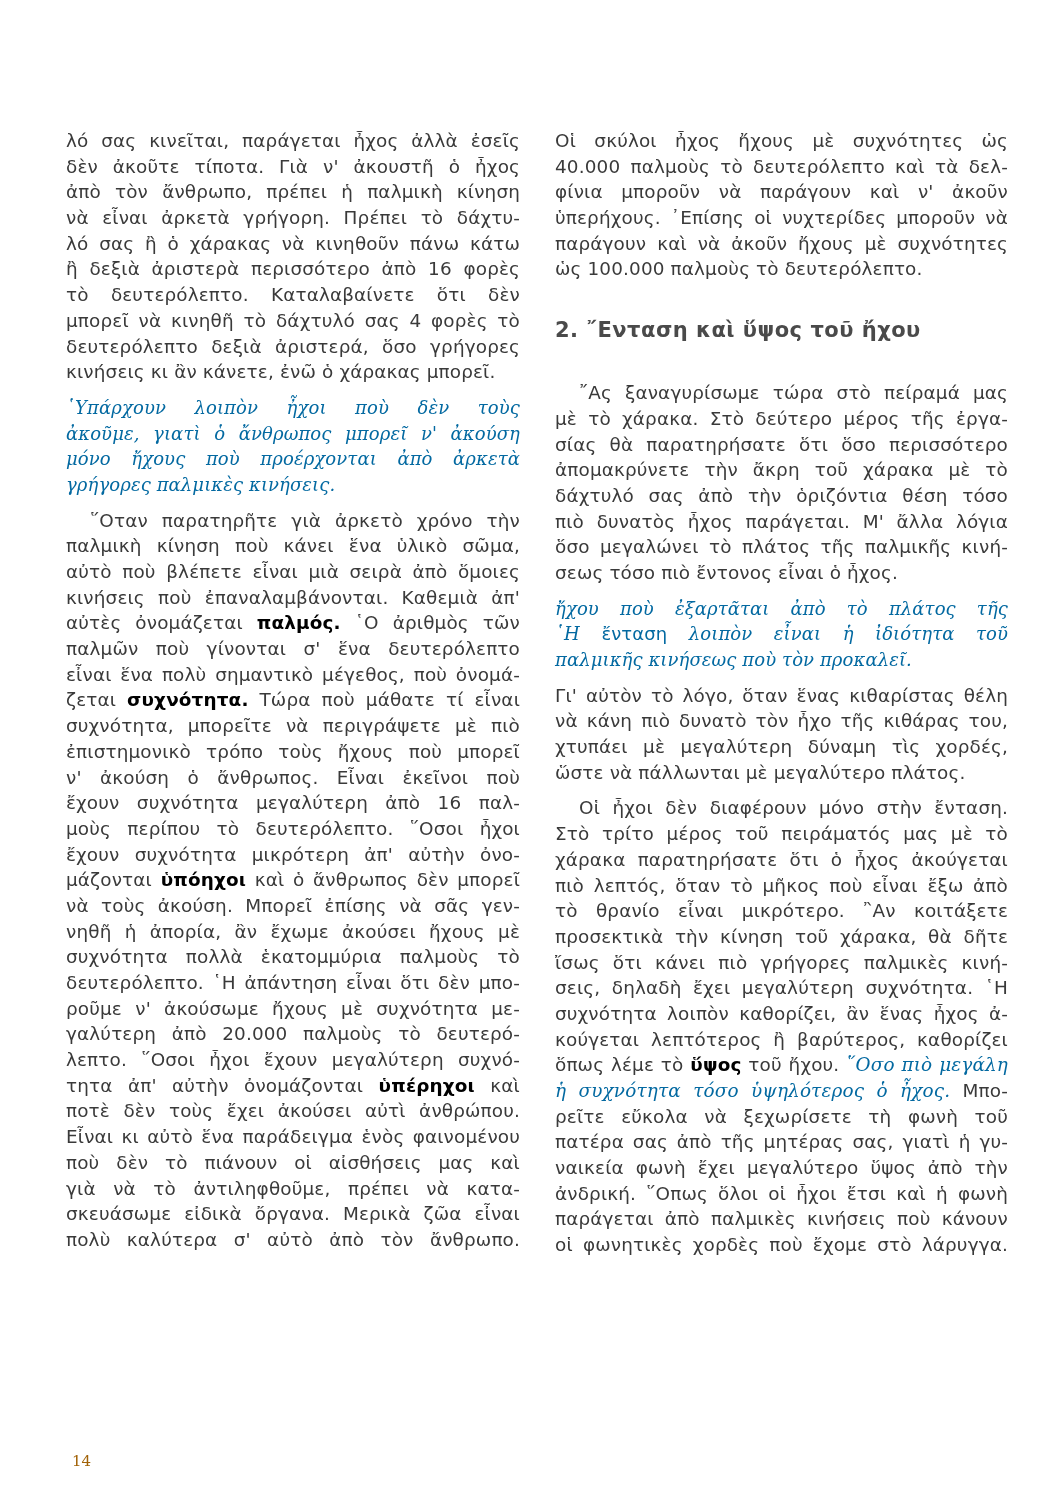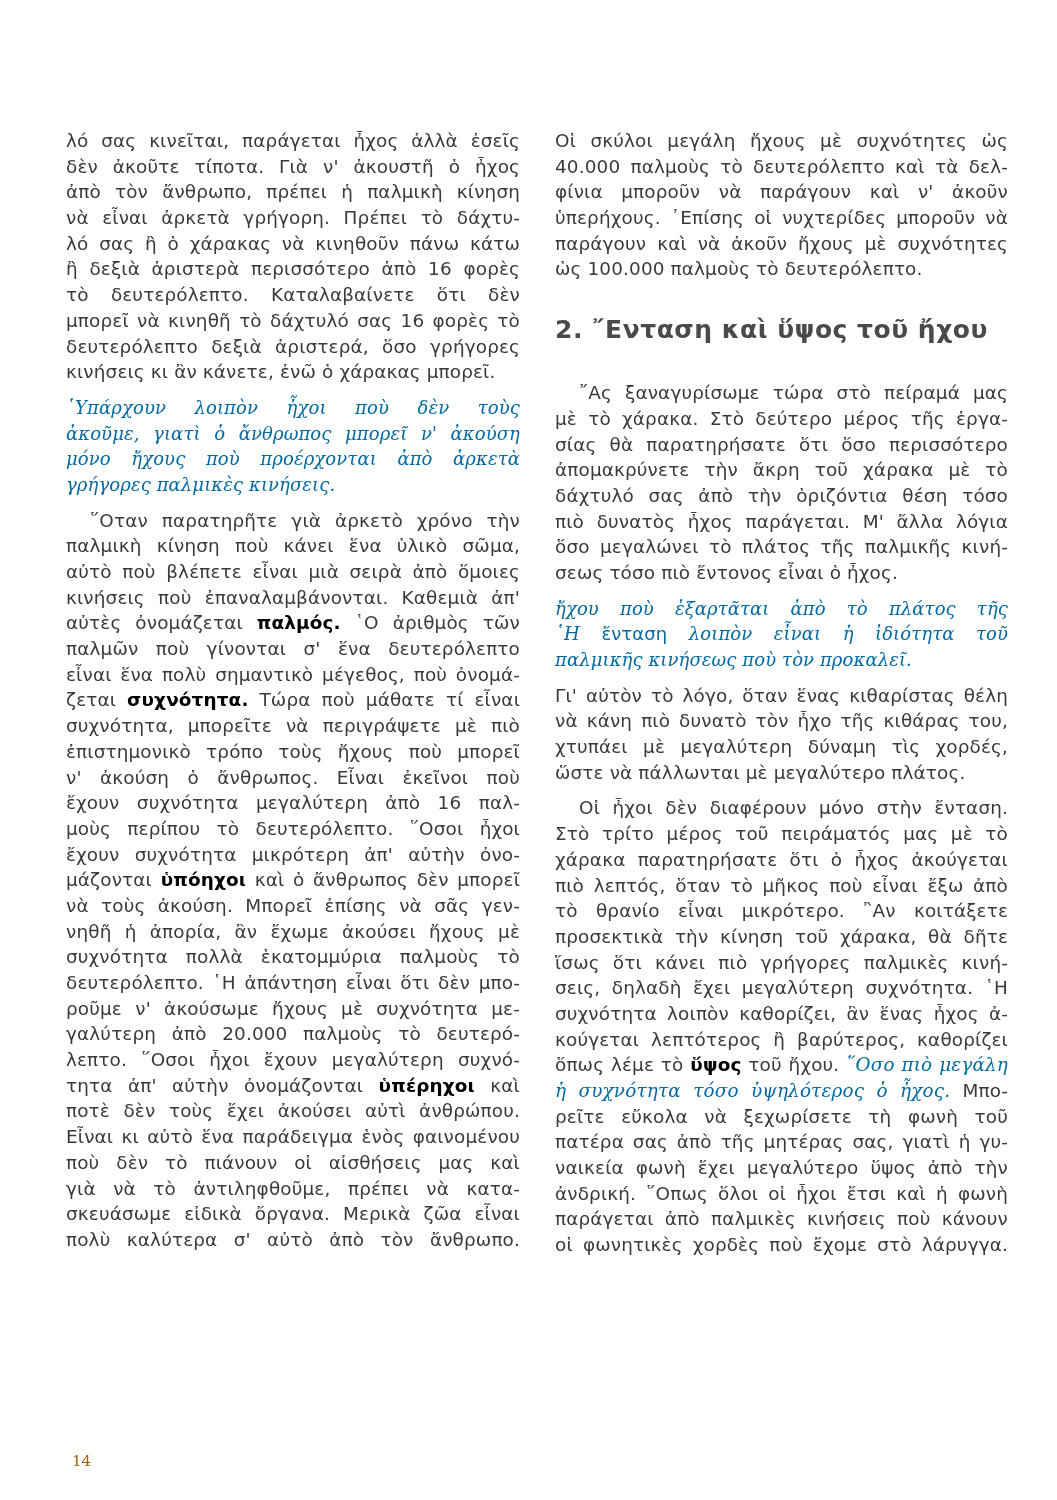--- a/index.html
+++ b/index.html
@@ -30,21 +30,21 @@
     .line.indent { padding-left: 24px; }
     .ital {
       font-family: "DejaVu Serif", serif;
       font-style: italic;
       color: #0369a1;
     }
     .ital .line { font-size: 18px; letter-spacing: 0.1px; }
     .bold { font-weight: bold; color: #000000; }
     .gap-s { height: 10px; }
     .heading {
-      font-size: 25px;
+      font-size: 21px;
       font-weight: bold;
       color: #4a4a4a;
       margin-top: 34px;
       margin-bottom: 36px;
       letter-spacing: 0.5px;
       height: 28px;
       line-height: 28px;
       white-space: nowrap;
     }
     .page-number {
@@ -62,21 +62,21 @@
 
   <div class="col col-left">
     <p>
       <span class="line">λό σας κινεῖται, παράγεται ἦχος ἀλλὰ ἐσεῖς</span>
       <span class="line">δὲν ἀκοῦτε τίποτα. Γιὰ ν' ἀκουστῆ ὁ ἦχος</span>
       <span class="line">ἀπὸ τὸν ἄνθρωπο, πρέπει ἡ παλμικὴ κίνηση</span>
       <span class="line">νὰ εἶναι ἀρκετὰ γρήγορη. Πρέπει τὸ δάχτυ-</span>
       <span class="line">λό σας ἢ ὁ χάρακας νὰ κινηθοῦν πάνω κάτω</span>
       <span class="line">ἢ δεξιὰ ἀριστερὰ περισσότερο ἀπὸ 16 φορὲς</span>
       <span class="line">τὸ δευτερόλεπτο. Καταλαβαίνετε ὅτι δὲν</span>
-      <span class="line">μπορεῖ νὰ κινηθῆ τὸ δάχτυλό σας 16 φορὲς τὸ</span>
+      <span class="line">μπορεῖ νὰ κινηθῆ τὸ δάχτυλό σας 4 φορὲς τὸ</span>
       <span class="line">δευτερόλεπτο δεξιὰ ἀριστερά, ὅσο γρήγορες</span>
       <span class="line last">κινήσεις κι ἂν κάνετε, ἐνῶ ὁ χάρακας μπορεῖ.</span>
     </p>
     <div class="gap-s"></div>
     <p class="ital">
       <span class="line">῾Υπάρχουν λοιπὸν ἦχοι ποὺ δὲν τοὺς</span>
       <span class="line">ἀκοῦμε, γιατὶ ὁ ἄνθρωπος μπορεῖ ν' ἀκούση</span>
       <span class="line">μόνο ἤχους ποὺ προέρχονται ἀπὸ ἀρκετὰ</span>
       <span class="line last">γρήγορες παλμικὲς κινήσεις.</span>
     </p>
@@ -109,21 +109,21 @@
       <span class="line">Εἶναι κι αὐτὸ ἕνα παράδειγμα ἑνὸς φαινομένου</span>
       <span class="line">ποὺ δὲν τὸ πιάνουν οἱ αἰσθήσεις μας καὶ</span>
       <span class="line">γιὰ νὰ τὸ ἀντιληφθοῦμε, πρέπει νὰ κατα-</span>
       <span class="line">σκευάσωμε εἰδικὰ ὄργανα. Μερικὰ ζῶα εἶναι</span>
       <span class="line">πολὺ καλύτερα σ' αὐτὸ ἀπὸ τὸν ἄνθρωπο.</span>
     </p>
   </div>
 
   <div class="col col-right">
     <p>
-      <span class="line">Οἱ σκύλοι μεγάλη ἤχους μὲ συχνότητες ὡς</span>
+      <span class="line">Οἱ σκύλοι ἦχος ἤχους μὲ συχνότητες ὡς</span>
       <span class="line">40.000 παλμοὺς τὸ δευτερόλεπτο καὶ τὰ δελ-</span>
       <span class="line">φίνια μποροῦν νὰ παράγουν καὶ ν' ἀκοῦν</span>
       <span class="line">ὑπερήχους. ᾿Επίσης οἱ νυχτερίδες μποροῦν νὰ</span>
       <span class="line">παράγουν καὶ νὰ ἀκοῦν ἤχους μὲ συχνότητες</span>
       <span class="line last">ὡς 100.000 παλμοὺς τὸ δευτερόλεπτο.</span>
     </p>
 
     <div class="heading">2. ῎Ενταση καὶ ὕψος τοῦ ἤχου</div>
 
     <p>

